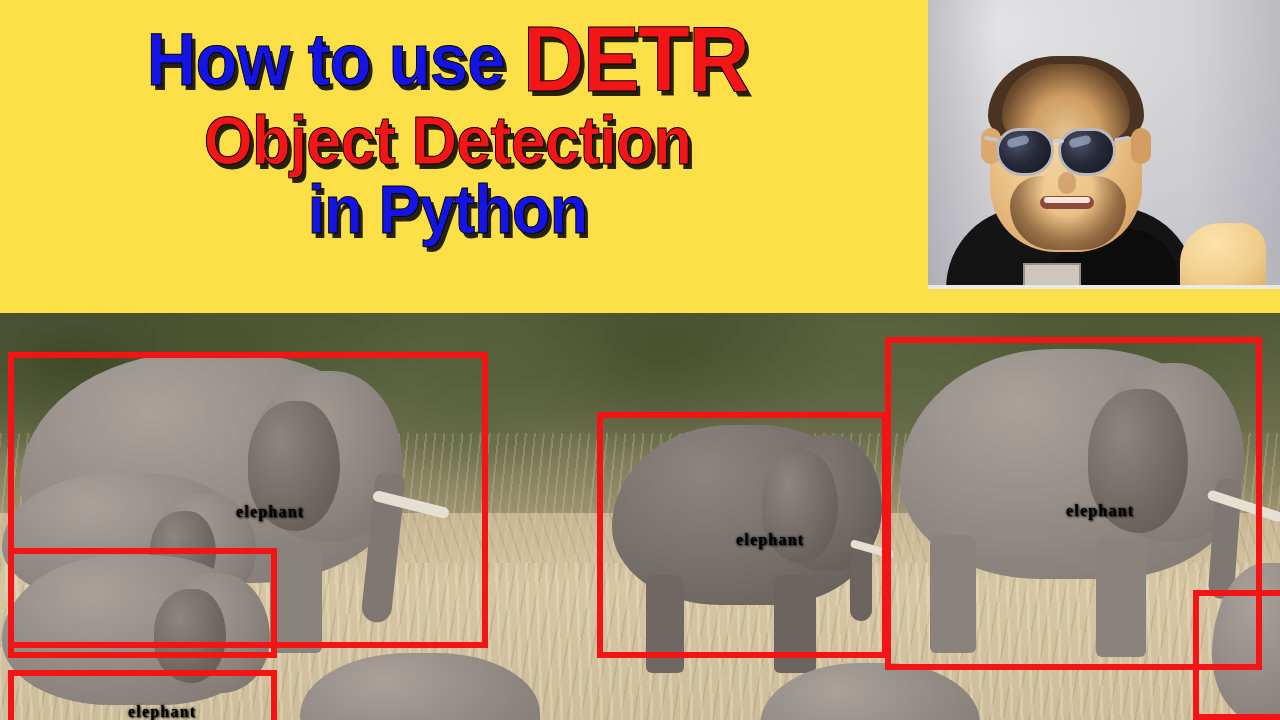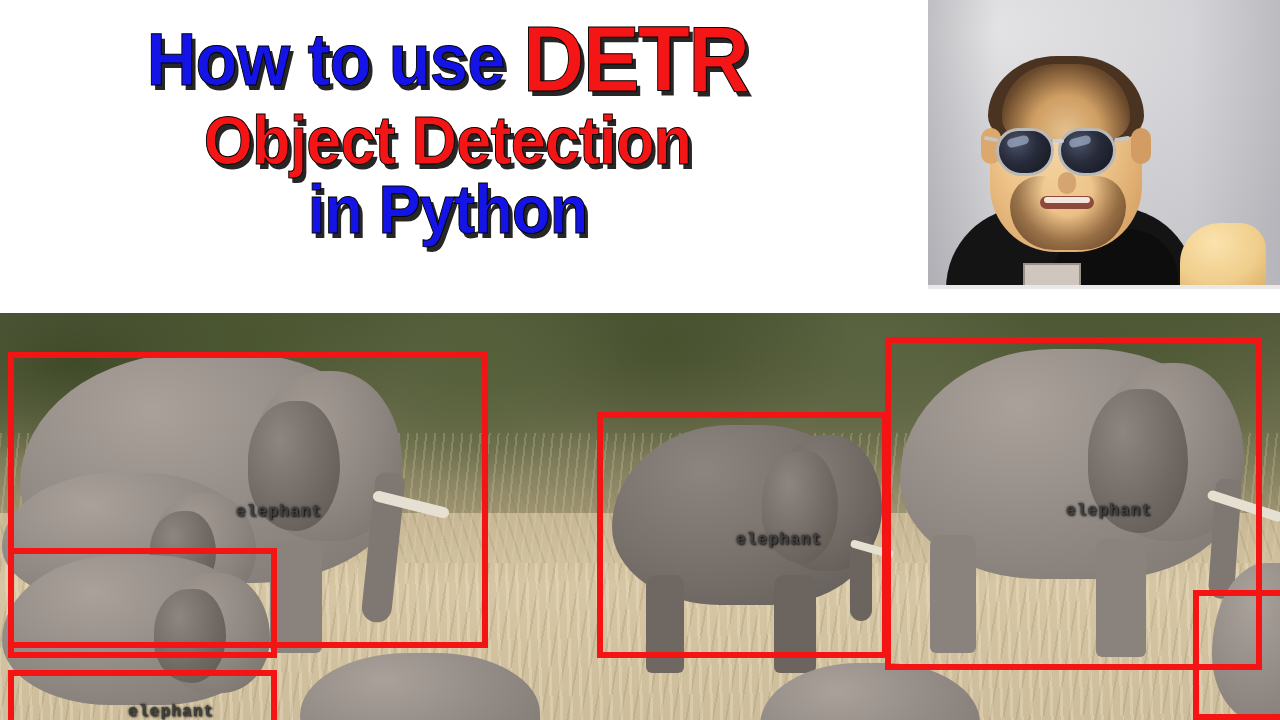--- a/index.html
+++ b/index.html
@@ -5,21 +5,21 @@
   * { box-sizing: border-box; margin: 0; padding: 0; }
   html, body {
     width: 1280px; height: 720px; overflow: hidden;
     font-family: "Liberation Sans", sans-serif; background: #000;
   }
   #stage { position: relative; width: 1280px; height: 720px; overflow: hidden; }
 
   
   .header {
     position: absolute; left: 0; top: 0; width: 1280px; height: 313px;
-    background: #ffffff;
+    background: #fde047;
     padding-left: 30px;
   }
   .title-block {
     position: absolute; left: 0; top: 14px; width: 895px;
     text-align: center;
   }
   .tline {
     font-family: "Liberation Sans", sans-serif;
     font-weight: bold;
     line-height: 0.99;
@@ -206,22 +206,22 @@
     position:absolute; background:#8a827c; border-radius: 10px 10px 6px 6px;
   }
 
   
   .bbox {
     position:absolute; border: 6px solid #f41414;
     box-sizing: border-box;
   }
   .blabel {
     position:absolute;
-    color:#404040;
-    font-family: Liberation Mono, monospace;
+    color:#000000;
+    font-family: Liberation Serif, serif;
     font-weight: bold;
     font-size: 16px;
     letter-spacing: 1.2px;
     text-shadow: 0 0 3px rgba(0,0,0,.75), 1px 1px 2px rgba(0,0,0,.8);
     white-space: nowrap;
   }
 </style>
 </head>
 <body>
 

